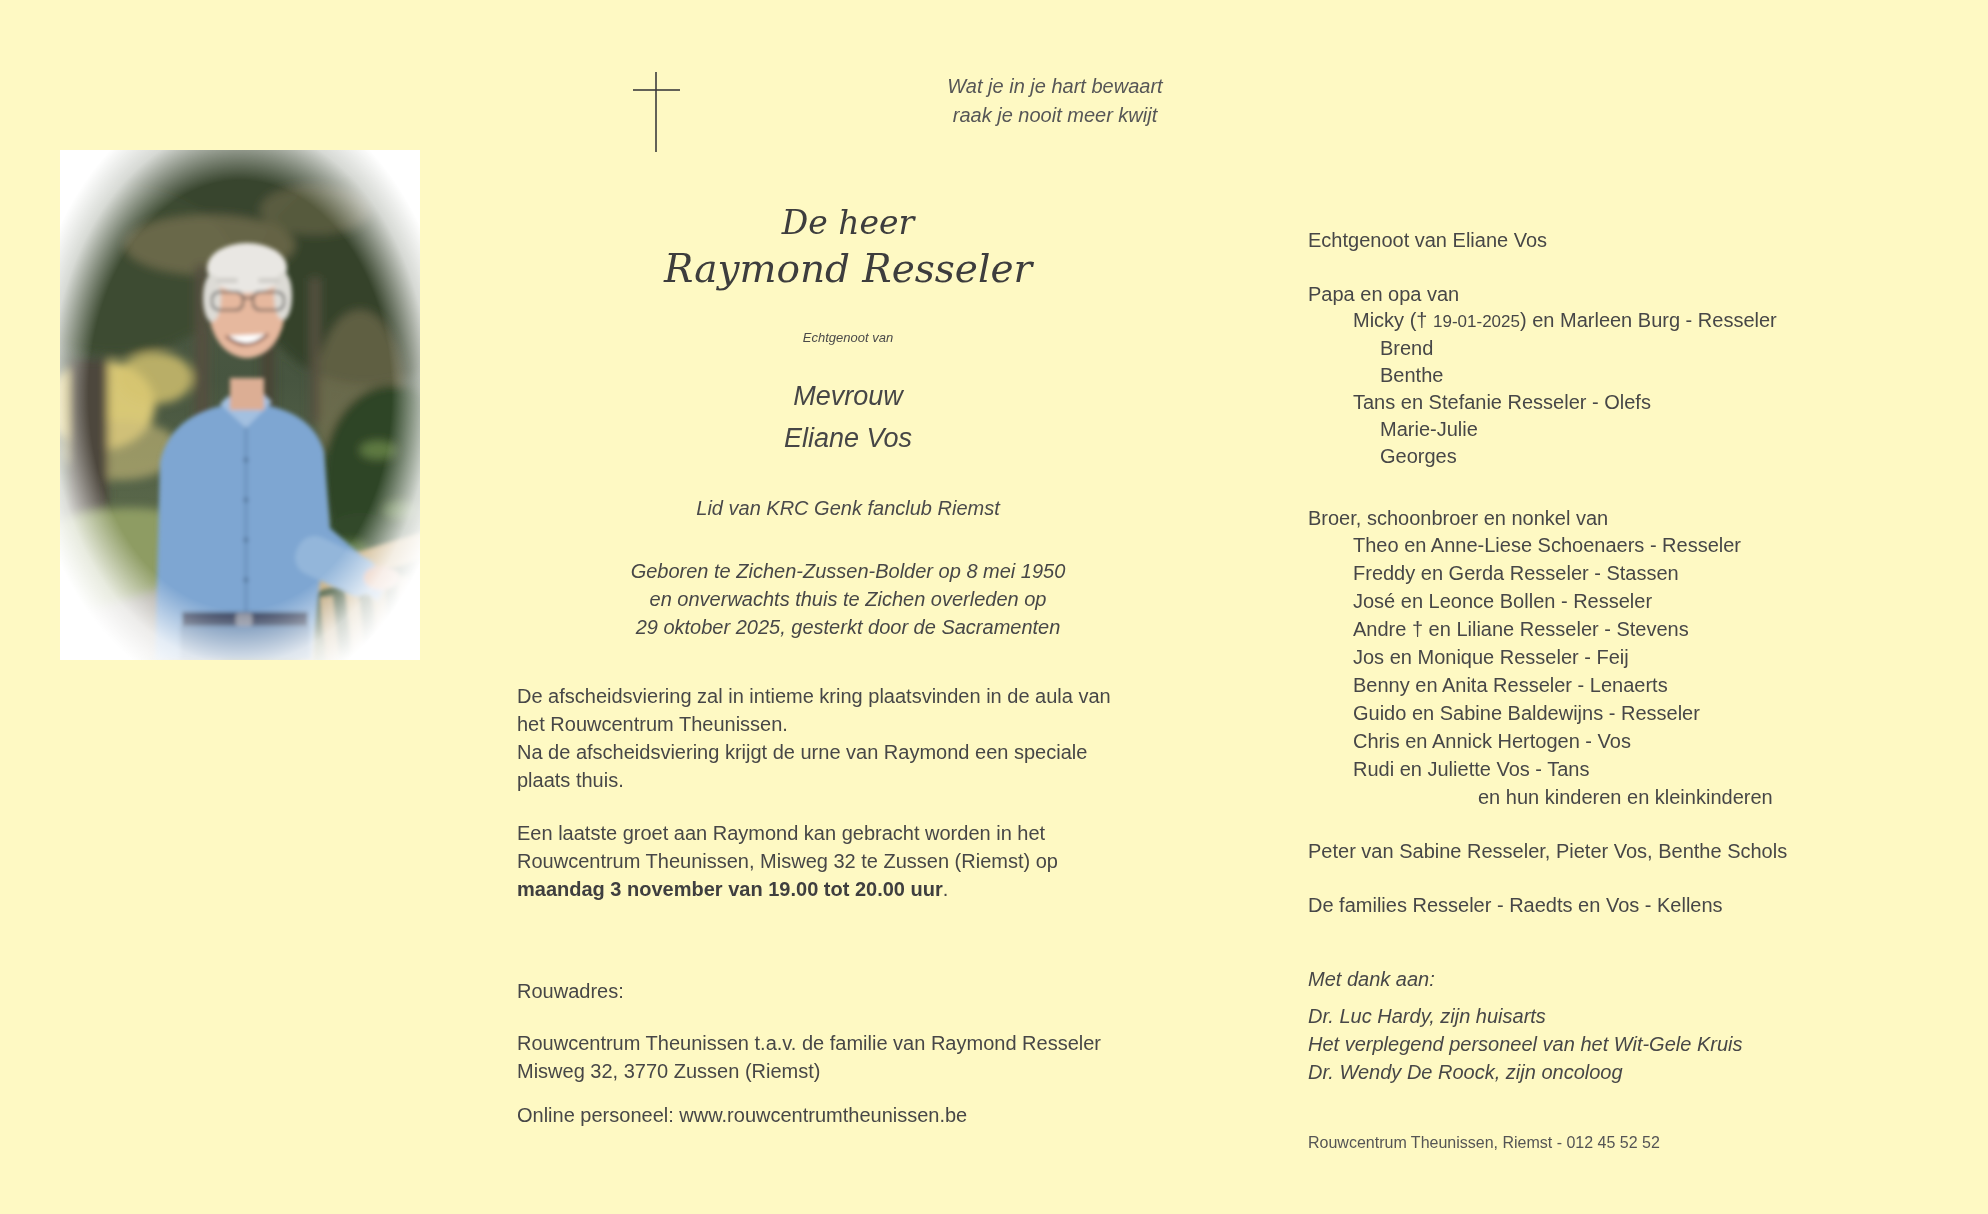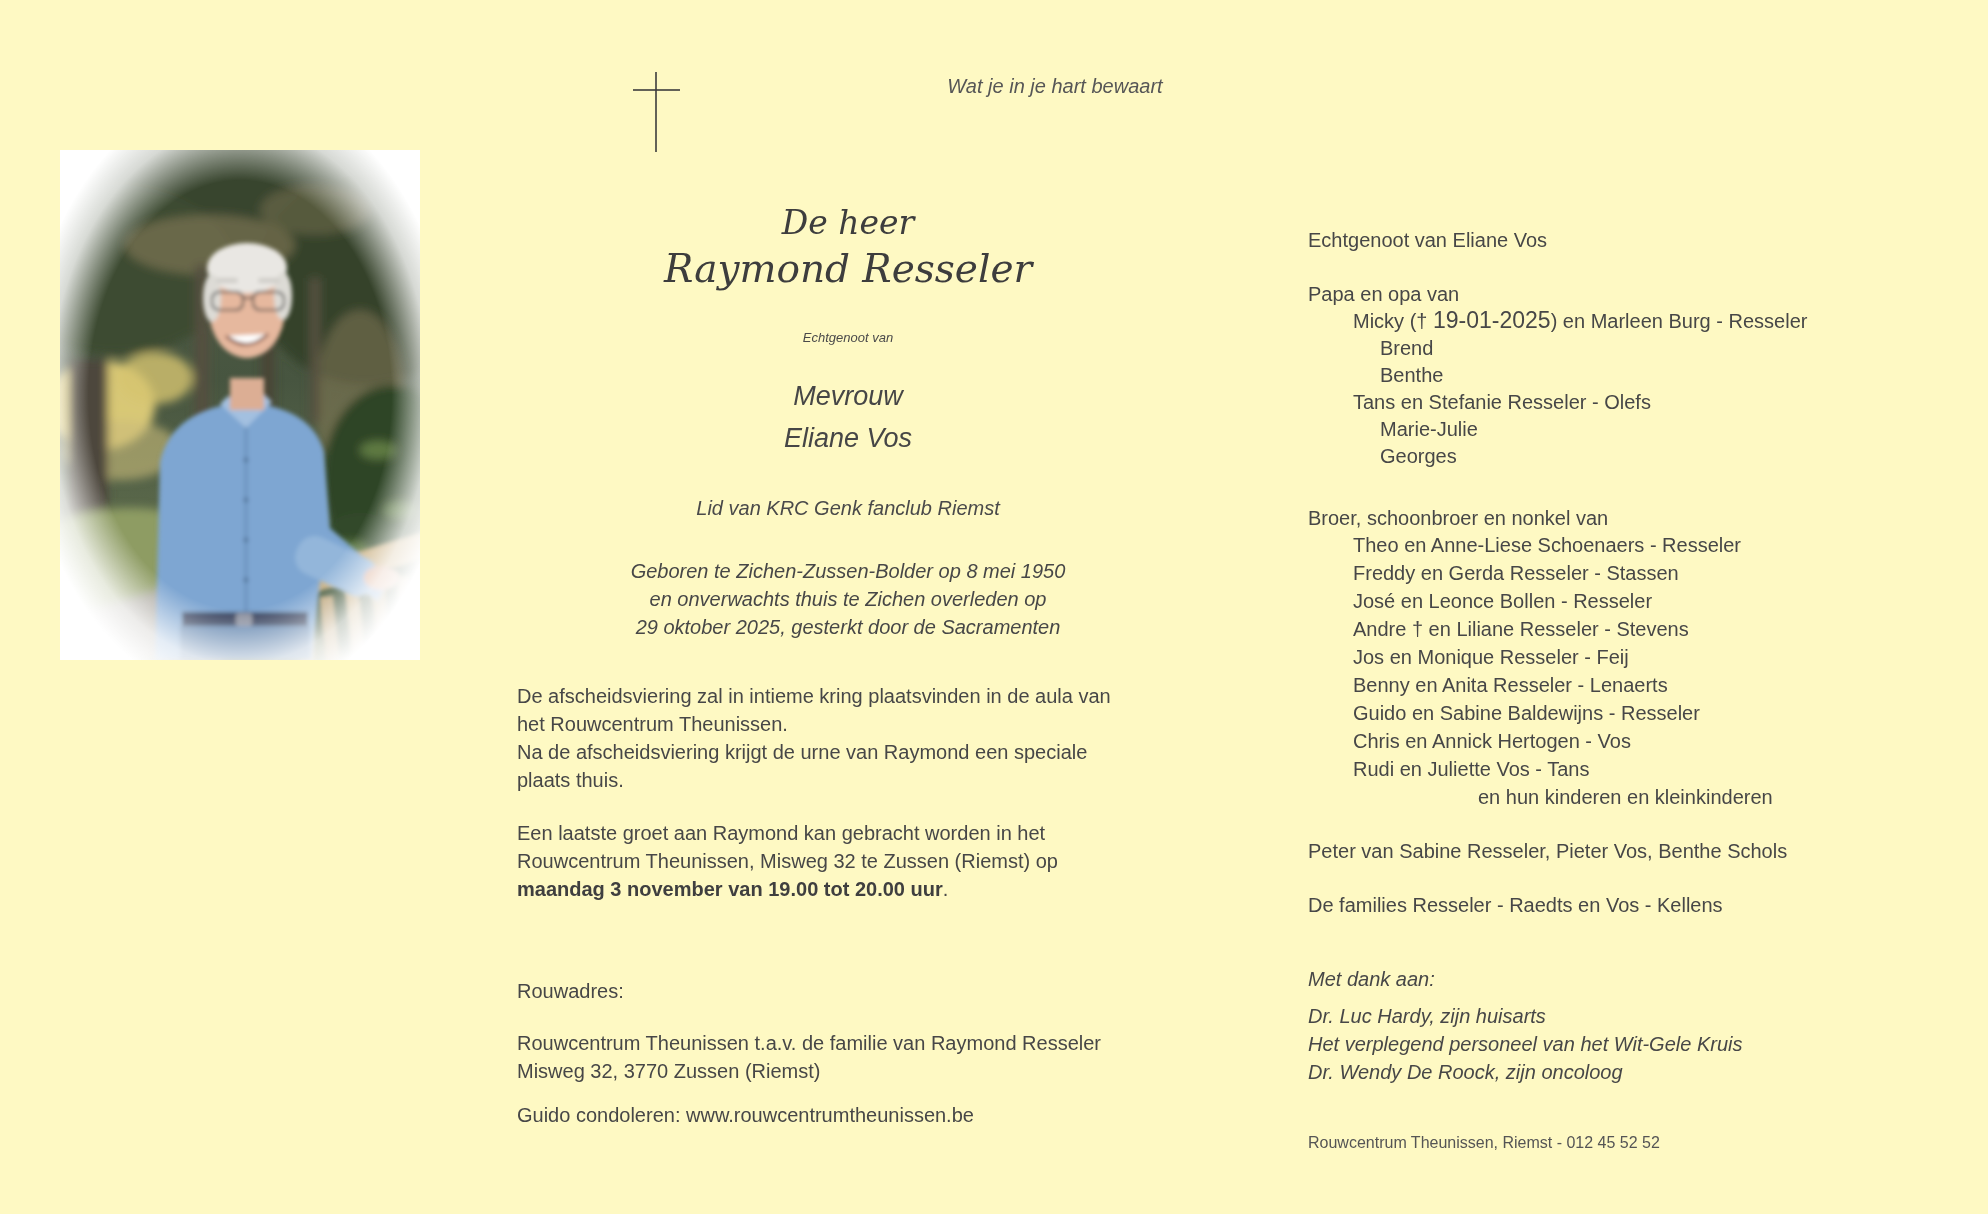--- a/index.html
+++ b/index.html
@@ -16,21 +16,21 @@
   .leftcol{left:517px;width:660px;}
   .rightcol{left:1308px;width:670px;}
   .ind1{padding-left:45px;}
   .ind2{padding-left:72px;}
   .quote{font-size:20px;line-height:29px;color:#565656;}
   .salutation{font-size:33px;color:#3d3d3d;line-height:40px;}
   .bigname{font-size:39px;color:#3d3d3d;line-height:46px;}
   .small-intro{font-size:13px;color:#4a4a4a;}
   .spouse{font-size:27px;color:#464646;line-height:34px;}
   .membership{font-size:20px;color:#4a4a4a;}
-  .datesmall{font-size:23px;}
+  .datesmall{font-size:17px;}
   .footer-small{font-size:16px;color:#555555;}
   .crossbar{background:#3c3c3c;opacity:.8;}
   .boldpart{font-weight:bold;color:#3f3f3f;}
 </style>
 </head>
 <body>
 
 <div class="card">
 
   <div class="abs" style="left:60px;top:150px;width:360px;height:510px;">
@@ -120,20 +120,21 @@
     </svg>
   </div>
 
   <div>
     <div class="abs crossbar" style="left:655px;top:72px;width:2px;height:80px;"></div>
     <div class="abs crossbar" style="left:633px;top:89px;width:47px;height:2px;"></div>
   </div>
 
   <div class="abs c it quote" style="left:880px;top:72px;width:350px;">
     <div>Wat je in je hart bewaart</div>
+    <div>raak je nooit meer kwijt</div>
   </div>
 
   <div class="abs mid it serif salutation" style="top:203px;">De heer</div>
   <div class="abs mid it serif bigname" style="top:246px;">Raymond Resseler</div>
   <div class="abs mid it small-intro" style="top:330px;">Echtgenoot van</div>
   <div class="abs mid it spouse" style="top:379px;">Mevrouw</div>
   <div class="abs mid it spouse" style="top:421px;">Eliane Vos</div>
   <div class="abs mid it membership" style="top:497px;">Lid van KRC Genk fanclub Riemst</div>
 
   <div class="abs mid it body20" style="top:557px;">
@@ -155,21 +156,21 @@
     <div><span class="boldpart">maandag 3 november van 19.00 tot 20.00 uur</span><span>.</span></div>
   </div>
 
   <div class="abs leftcol body20" style="top:977px;">Rouwadres:</div>
 
   <div class="abs leftcol body20" style="top:1029px;">
     <div>Rouwcentrum Theunissen t.a.v. de familie van Raymond Resseler</div>
     <div>Misweg 32, 3770 Zussen (Riemst)</div>
   </div>
 
-  <div class="abs leftcol body20" style="top:1101px;">Guido condoleren: www.rouwcentrumtheunissen.be</div>
+  <div class="abs leftcol body20" style="top:1101px;">Online personeel: www.rouwcentrumtheunissen.be</div>
 
   <div class="abs rightcol body20" style="top:226px;">Echtgenoot van Eliane Vos</div>
 
   <div class="abs rightcol body20" style="top:280px;">Papa en opa van</div>
 
   <div class="abs rightcol" style="top:307px;font-size:20px;line-height:27px;">
     <div class="ind1"><span>Micky († </span><span class="datesmall">19-01-2025</span><span>) en Marleen Burg -  Resseler</span></div>
     <div class="ind2">Brend</div>
     <div class="ind2">Benthe</div>
     <div class="ind1">Tans en Stefanie Resseler - Olefs</div>

